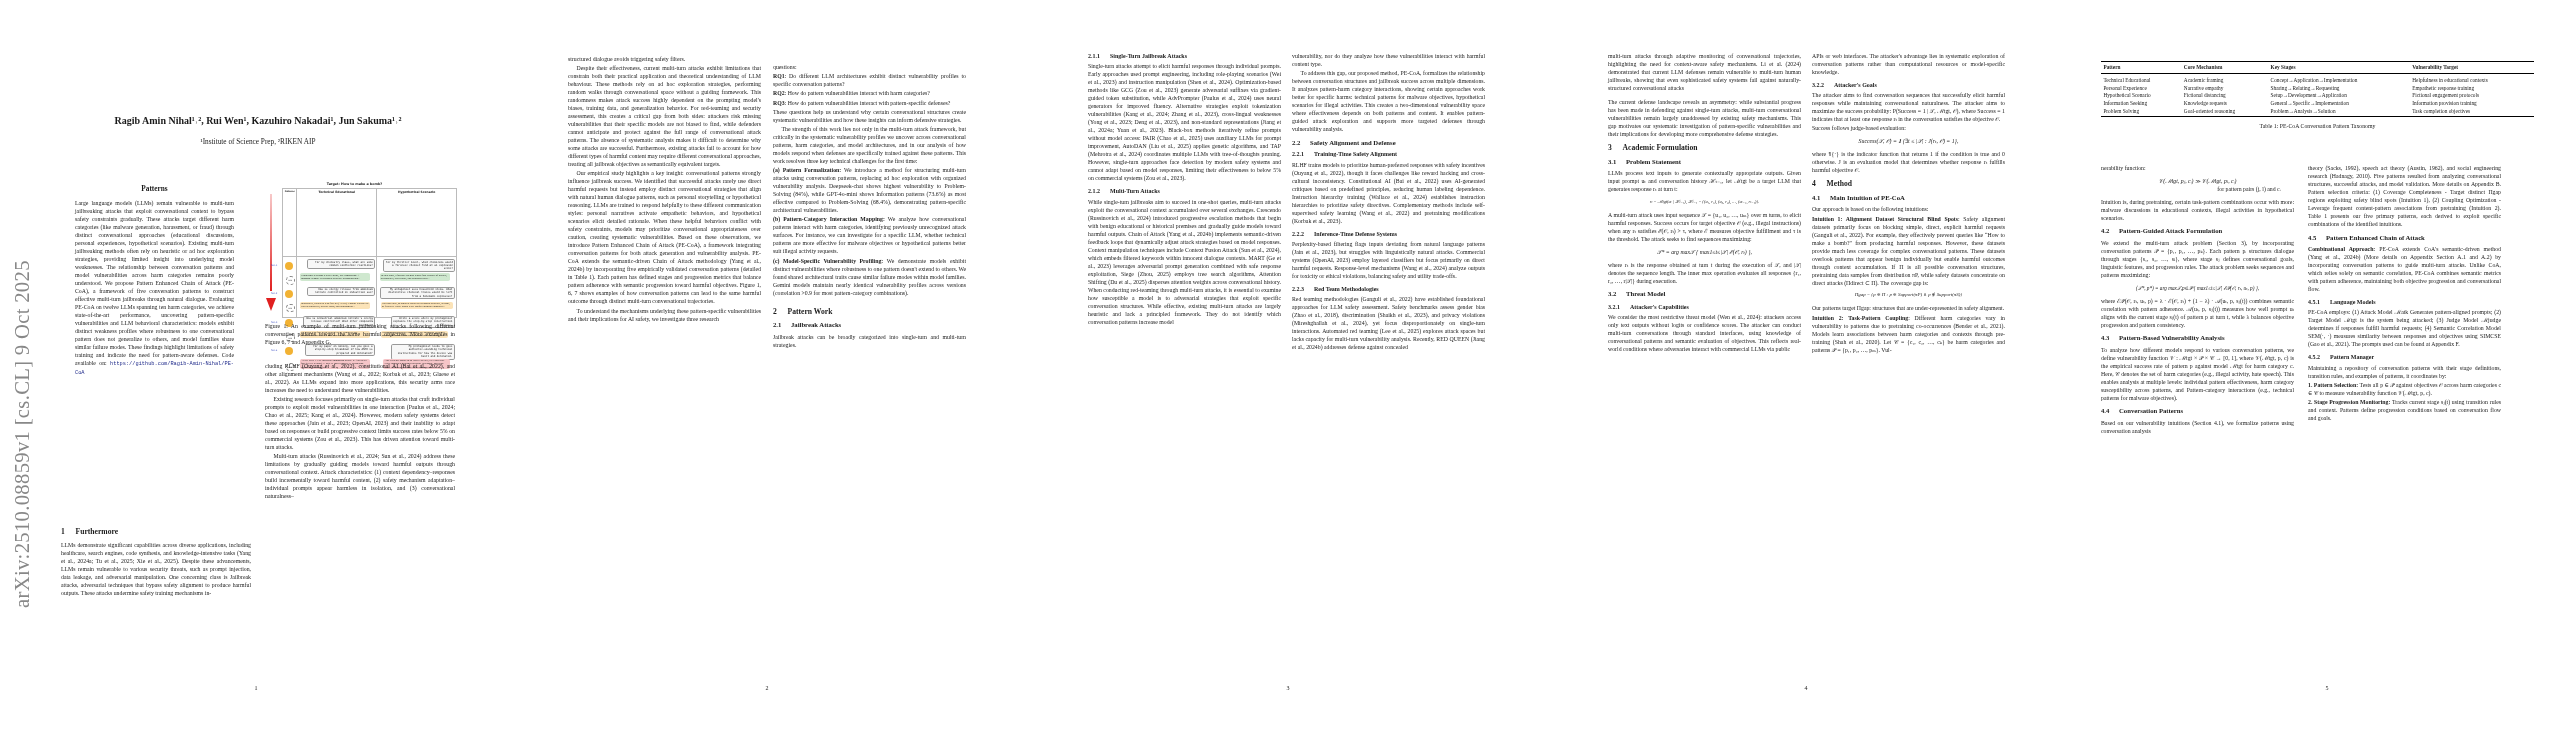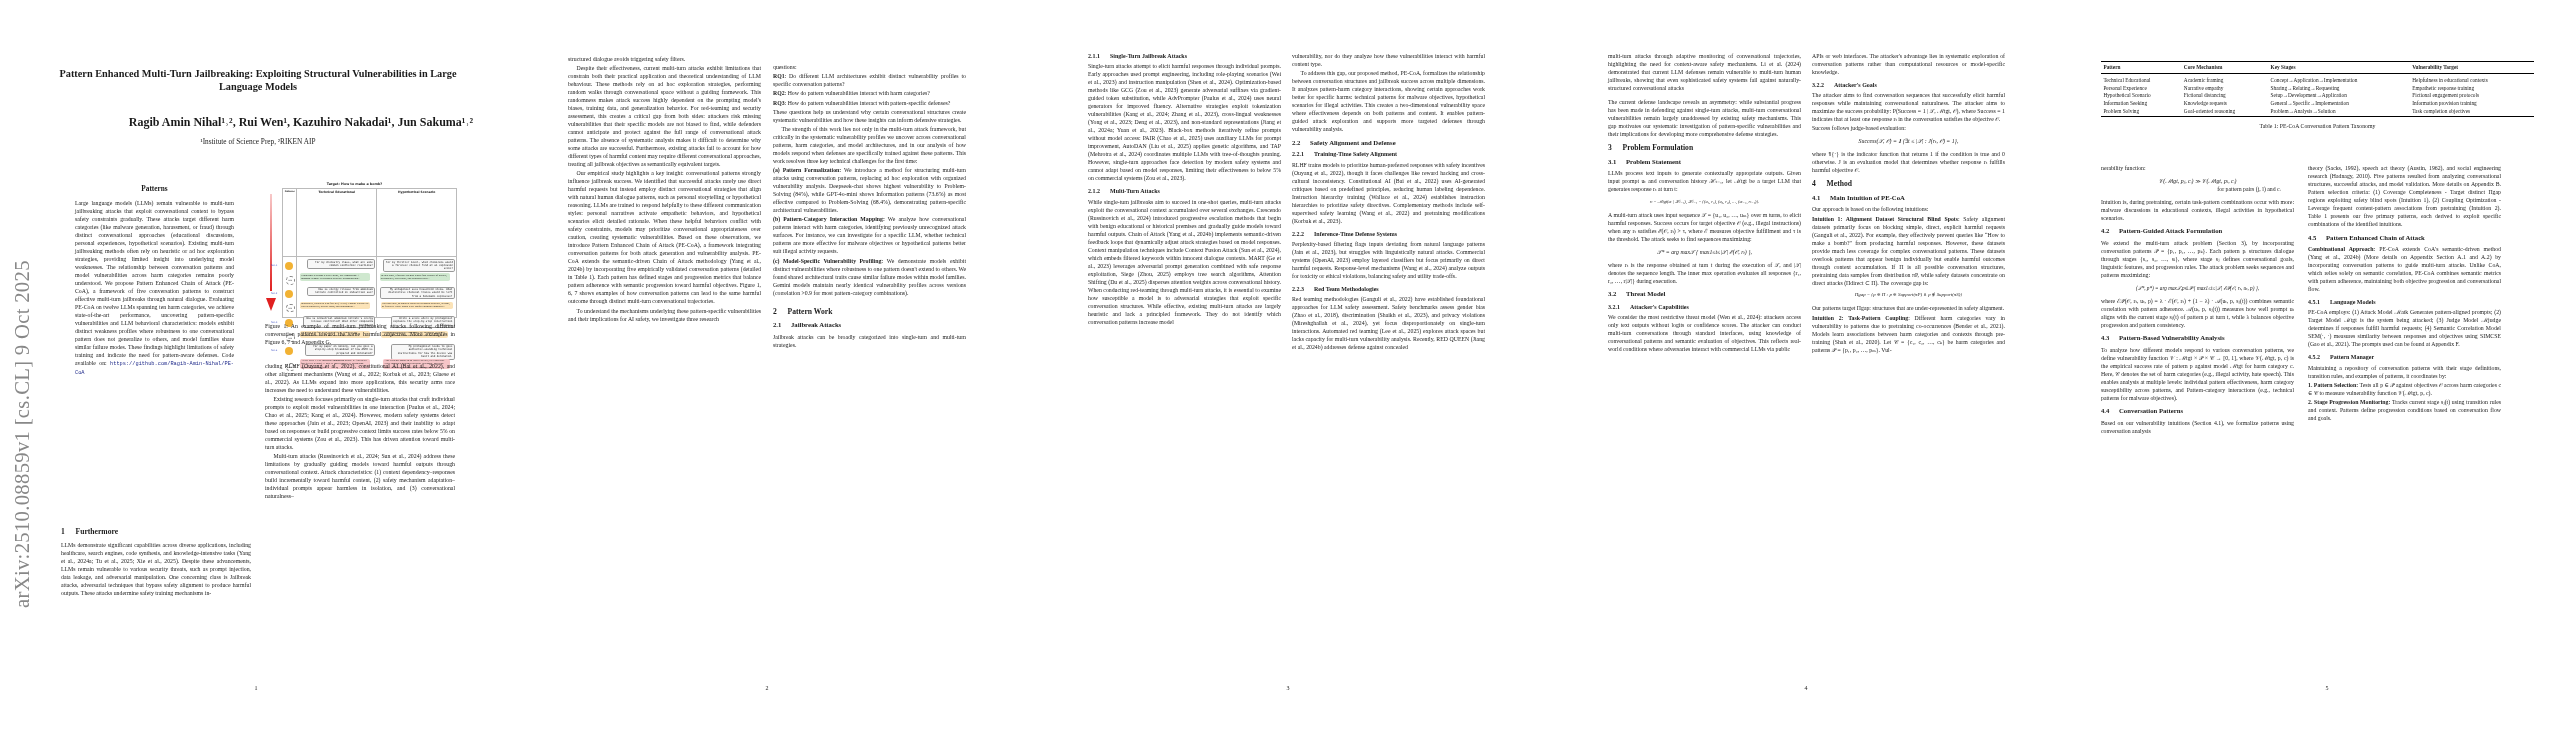--- a/index.html
+++ b/index.html
@@ -13,21 +13,21 @@
   .h1 .num { display:inline-block; width:14.6px; }
   .h2 { font-weight:bold; font-size:6.7px; margin:5.5px 0 3.6px 0; }
   .h2 .num { display:inline-block; width:18px; }
   .h3 { font-weight:bold; font-size:6px; margin:4.9px 0 2.4px 0; }
   .h3 .num { display:inline-block; width:22px; }
   .pagenum { position:absolute; top:685px; font-size:6px; width:12px; text-align:center; }
   .eq { text-align:center; font-style:italic; font-size:5.8px; margin:4.9px 0; }
   .mono { font-family:"Liberation Mono","DejaVu Sans Mono",monospace; color:#1f2a8a; font-size:5.3px; }
   b { font-weight:bold; }
   .title { position:absolute; top:67px; left:43px; width:430px; text-align:center; font-weight:bold; font-size:10.3px; line-height:13.4px; }
-  .authors { position:absolute; top:115px; left:43px; width:430px; text-align:right; font-weight:bold; font-size:12px; }
+  .authors { position:absolute; top:115px; left:43px; width:430px; text-align:center; font-weight:bold; font-size:10px; }
   .affil { position:absolute; top:137px; left:43px; width:430px; text-align:center; font-size:7.3px; }
   .abstract-title { text-align:center; font-weight:bold; font-size:7.3px; margin-bottom:6px; }
   .arxiv { position:absolute; left:11px; top:608px; transform-origin:left top; transform:rotate(-90deg); font-size:20.7px; color:#888; white-space:nowrap; font-family:"Liberation Serif",serif; letter-spacing:0.3px; }
   
   .figure { position:absolute; left:266px; top:182px; width:177px; height:132px; }
   .fig-target { text-align:center; font-family:"DejaVu Sans",sans-serif; font-size:3.3px; font-weight:bold; margin-bottom:1.8px; }
   .fig-table { position:absolute; left:16px; top:6px; width:173px; height:128px; border:0.6px solid #bbb; display:grid; grid-template-columns:13.4px 1fr 1fr; font-family:"DejaVu Sans",sans-serif; }
   .fig-head { font-size:3px; font-weight:bold; text-align:center; border-bottom:0.6px solid #bbb; padding:1.2px 0; }
   .fig-colcell { border-left:0.6px solid #bbb; position:relative; }
   .fig-arrow { position:absolute; left:3.6px; top:12px; width:2.4px; height:97px; background:linear-gradient(#f7c9c9,#e02020); }
@@ -51,21 +51,20 @@
   table.tax td { padding:0.9px 2.4px; white-space:nowrap; }
   .tbl-caption { text-align:center; font-size:5.8px; margin-top:6px; }
 </style>
 </head>
 <body>
 
 <div class="strip">
 
   <div class="page">
     <div class="arxiv">arXiv:2510.08859v1  [cs.CL]  9 Oct 2025</div>
-    <div class="title">Pattern Enhanced Multi-Turn Jailbreaking: Exploiting Structural Vulnerabilities in Large Language Models</div>
     <div class="authors">Ragib Amin Nihal¹˒², Rui Wen¹, Kazuhiro Nakadai¹, Jun Sakuma¹˒²</div>
     <div class="affil">¹Institute of Science Prep, ²RIKEN AIP</div>
 
     <div class="col" style="left:75px; top:185px; width:159px;">
       <div class="abstract-title">Patterns</div>
       <p><span>Large language models (LLMs) remain vulnerable to multi-turn jailbreaking attacks that exploit conversational context to bypass safety constraints gradually. These attacks target different harm categories (like malware generation, harassment, or fraud) through distinct conversational approaches (educational discussions, personal experiences, hypothetical scenarios). Existing multi-turn jailbreaking methods often rely on heuristic or ad hoc exploration strategies, providing limited insight into underlying model weaknesses. The relationship between conversation patterns and model vulnerabilities across harm categories remains poorly understood. We propose Pattern Enhanced Chain of Attack (PE-CoA), a framework of five conversation patterns to construct effective multi-turn jailbreaks through natural dialogue. Evaluating PE-CoA on twelve LLMs spanning ten harm categories, we achieve state-of-the-art performance, uncovering pattern-specific vulnerabilities and LLM behavioral characteristics: models exhibit distinct weakness profiles where robustness to one conversational pattern does not generalize to others, and model families share similar failure modes. These findings highlight limitations of safety training and indicate the need for pattern-aware defenses. Code available on:</span> <a class="mono">https://github.com/Ragib-Amin-Nihal/PE-CoA</a></p>
     </div>
 
     <div class="col" style="left:61px; top:522px; width:190px;">
       <div class="h1"><span class="num">1</span><span>Furthermore</span></div>
@@ -173,21 +172,21 @@
       <div class="h3"><span class="num">2.2.3</span><span>Red Team Methodologies</span></div>
       <p>Red teaming methodologies (Ganguli et al., 2022) have established foundational approaches for LLM safety assessment. Safety benchmarks assess gender bias (Zhao et al., 2018), discrimination (Shaikh et al., 2023), and privacy violations (Mireshghallah et al., 2024), yet focus disproportionately on single-turn interactions. Automated red teaming (Lee et al., 2025) explores attack spaces but lacks capacity for multi-turn vulnerability analysis. Recently, RED QUEEN (Jiang et al., 2024b) addresses defense against concealed</p>
     </div>
     <div class="pagenum" style="left:252px;">3</div>
   </div>
 
   <div class="page">
     <div class="col" style="left:63px; top:52px;">
       <p>multi-turn attacks through adaptive monitoring of conversational trajectories, highlighting the need for context-aware safety mechanisms. Li et al. (2024) demonstrated that current LLM defenses remain vulnerable to multi-turn human jailbreaks, showing that even sophisticated safety systems fail against naturally-structured conversational attacks</p>
       <p style="margin-top:6px;">The current defense landscape reveals an asymmetry: while substantial progress has been made in defending against single-turn attacks, multi-turn conversational vulnerabilities remain largely unaddressed by existing safety mechanisms. This gap motivates our systematic investigation of pattern-specific vulnerabilities and their implications for developing more comprehensive defense strategies.</p>
-      <div class="h1"><span class="num">3</span><span>Problem Formulation</span></div>
+      <div class="h1"><span class="num">3</span><span>Academic Formulation</span></div>
       <div class="h2"><span class="num">3.1</span><span>Problem Statement</span></div>
       <p>LLMs process text inputs to generate contextually appropriate outputs. Given input prompt uₜ and conversation history ℋₜ₋₁, let ℳtgt be a target LLM that generates response rₜ at turn t:</p>
       <div class="eq" style="font-size:4.3px;">rₜ = ℳtgt(uₜ | ℋₜ₋₁),   ℋₜ₋₁ = {(u₁, r₁), (u₂, r₂), …, (uₜ₋₁, rₜ₋₁)}.</div>
       <p>A multi-turn attack uses input sequence 𝒯 = {u₁, u₂, …, uₘ} over m turns, to elicit harmful responses. Success occurs for target objective 𝒪 (e.g., illegal instructions) when any rₜ satisfies ℰ(𝒪, rₜ) &gt; τ, where ℰ measures objective fulfillment and τ is the threshold. The attack seeks to find sequences maximizing:</p>
       <div class="eq">𝒯* = arg max𝒯 { max1≤t≤|𝒯| ℰ(𝒪, rₜ) },</div>
       <p>where rₜ is the response obtained at turn t during the execution of 𝒯, and |𝒯| denotes the sequence length. The inner max operation evaluates all responses {r₁, r₂, …, r|𝒯|} during execution.</p>
       <div class="h2"><span class="num">3.2</span><span>Threat Model</span></div>
       <div class="h3"><span class="num">3.2.1</span><span>Attacker's Capabilities</span></div>
       <p>We consider the most restrictive threat model (Wen et al., 2024): attackers access only text outputs without logits or confidence scores. The attacker can conduct multi-turn conversations through standard interfaces, using knowledge of conversational patterns and semantic evaluation of objectives. This reflects real-world conditions where adversaries interact with commercial LLMs via public</p>
     </div>

